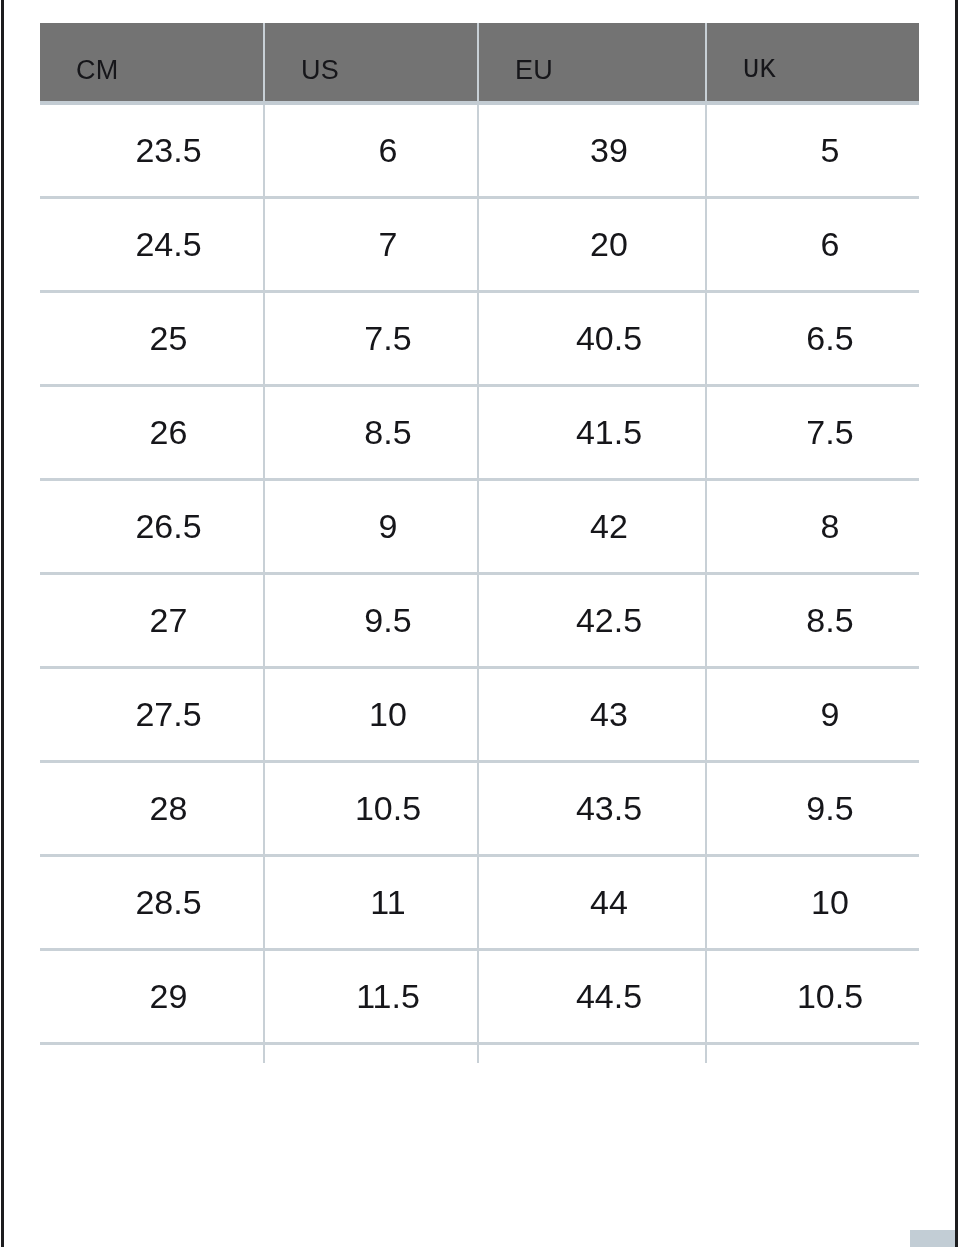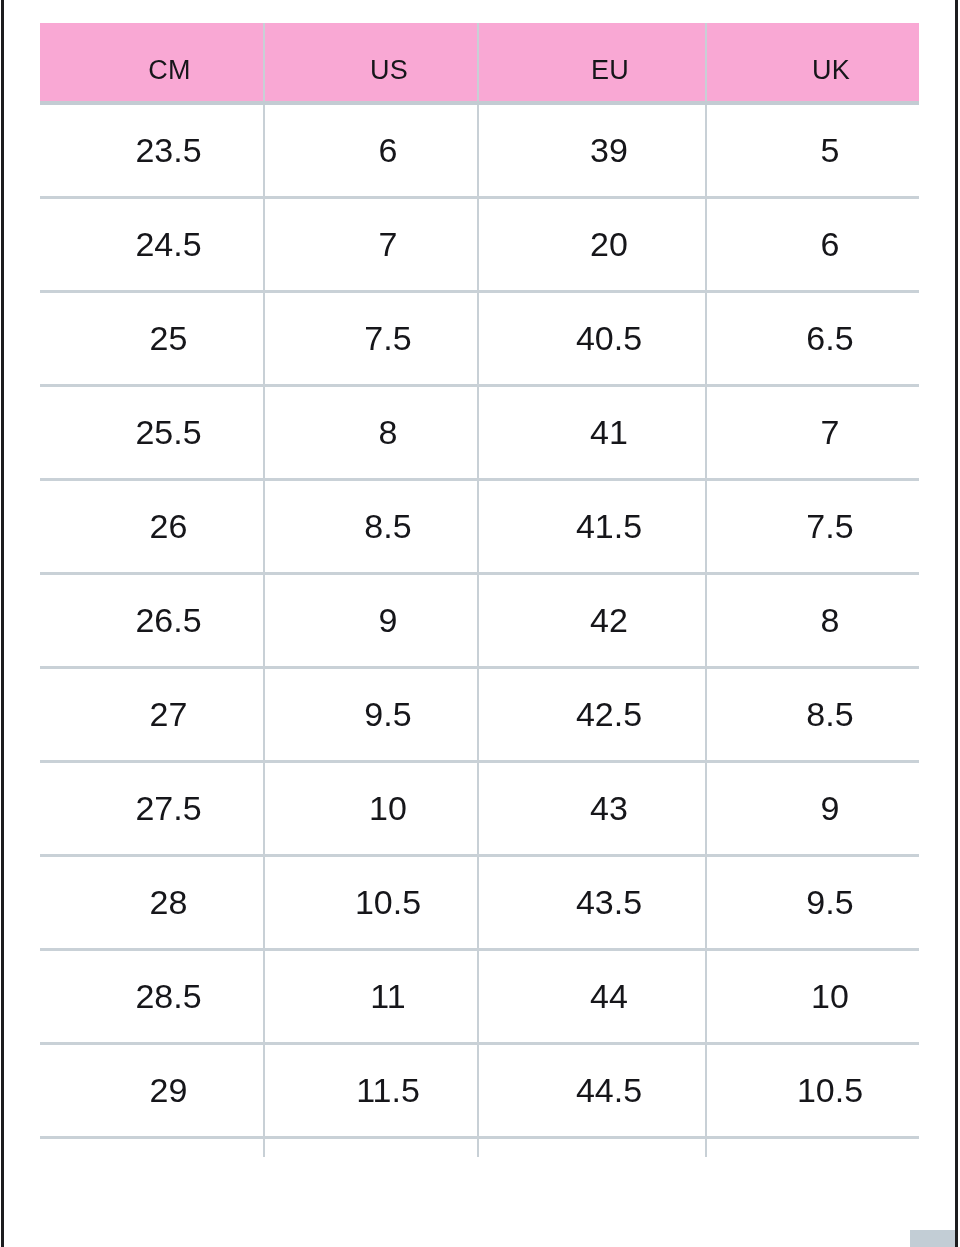--- a/index.html
+++ b/index.html
@@ -50,33 +50,33 @@
     border-collapse: collapse;
     table-layout: fixed;
   }
 
   table.size-chart col.c-cm { width: 224px; }
   table.size-chart col.c-us { width: 214px; }
   table.size-chart col.c-eu { width: 228px; }
   table.size-chart col.c-uk { width: 213px; }
 
   thead th {
-    background: #f9a8d4;
+    background: #737373;
     height: 80px;
-    text-align: center;
+    text-align: left;
     vertical-align: middle;
     padding: 16px 0 0 36px;
     font-size: 27px;
     font-weight: 400;
     color: #16161a;
     letter-spacing: 0.2px;
     border-right: 2px solid #c8d0d6;
     border-bottom: 4px solid #c3ccd3;
   }
-  thead th:last-child { border-right: none; }
+  thead th:last-child { border-right: none; font-family: Liberation Mono, monospace; }
 
   tbody td {
     height: 94px;
     text-align: center;
     vertical-align: middle;
     padding: 0 0 0 34px;
     font-size: 34px;
     font-weight: 400;
     color: #16161a;
     background: #ffffff;
@@ -140,26 +140,20 @@
           <td>20</td>
           <td>6</td>
         </tr>
         <tr>
           <td>25</td>
           <td>7.5</td>
           <td>40.5</td>
           <td>6.5</td>
         </tr>
         <tr>
-          <td>25.5</td>
-          <td>8</td>
-          <td>41</td>
-          <td>7</td>
-        </tr>
-        <tr>
           <td>26</td>
           <td>8.5</td>
           <td>41.5</td>
           <td>7.5</td>
         </tr>
         <tr>
           <td>26.5</td>
           <td>9</td>
           <td>42</td>
           <td>8</td>

